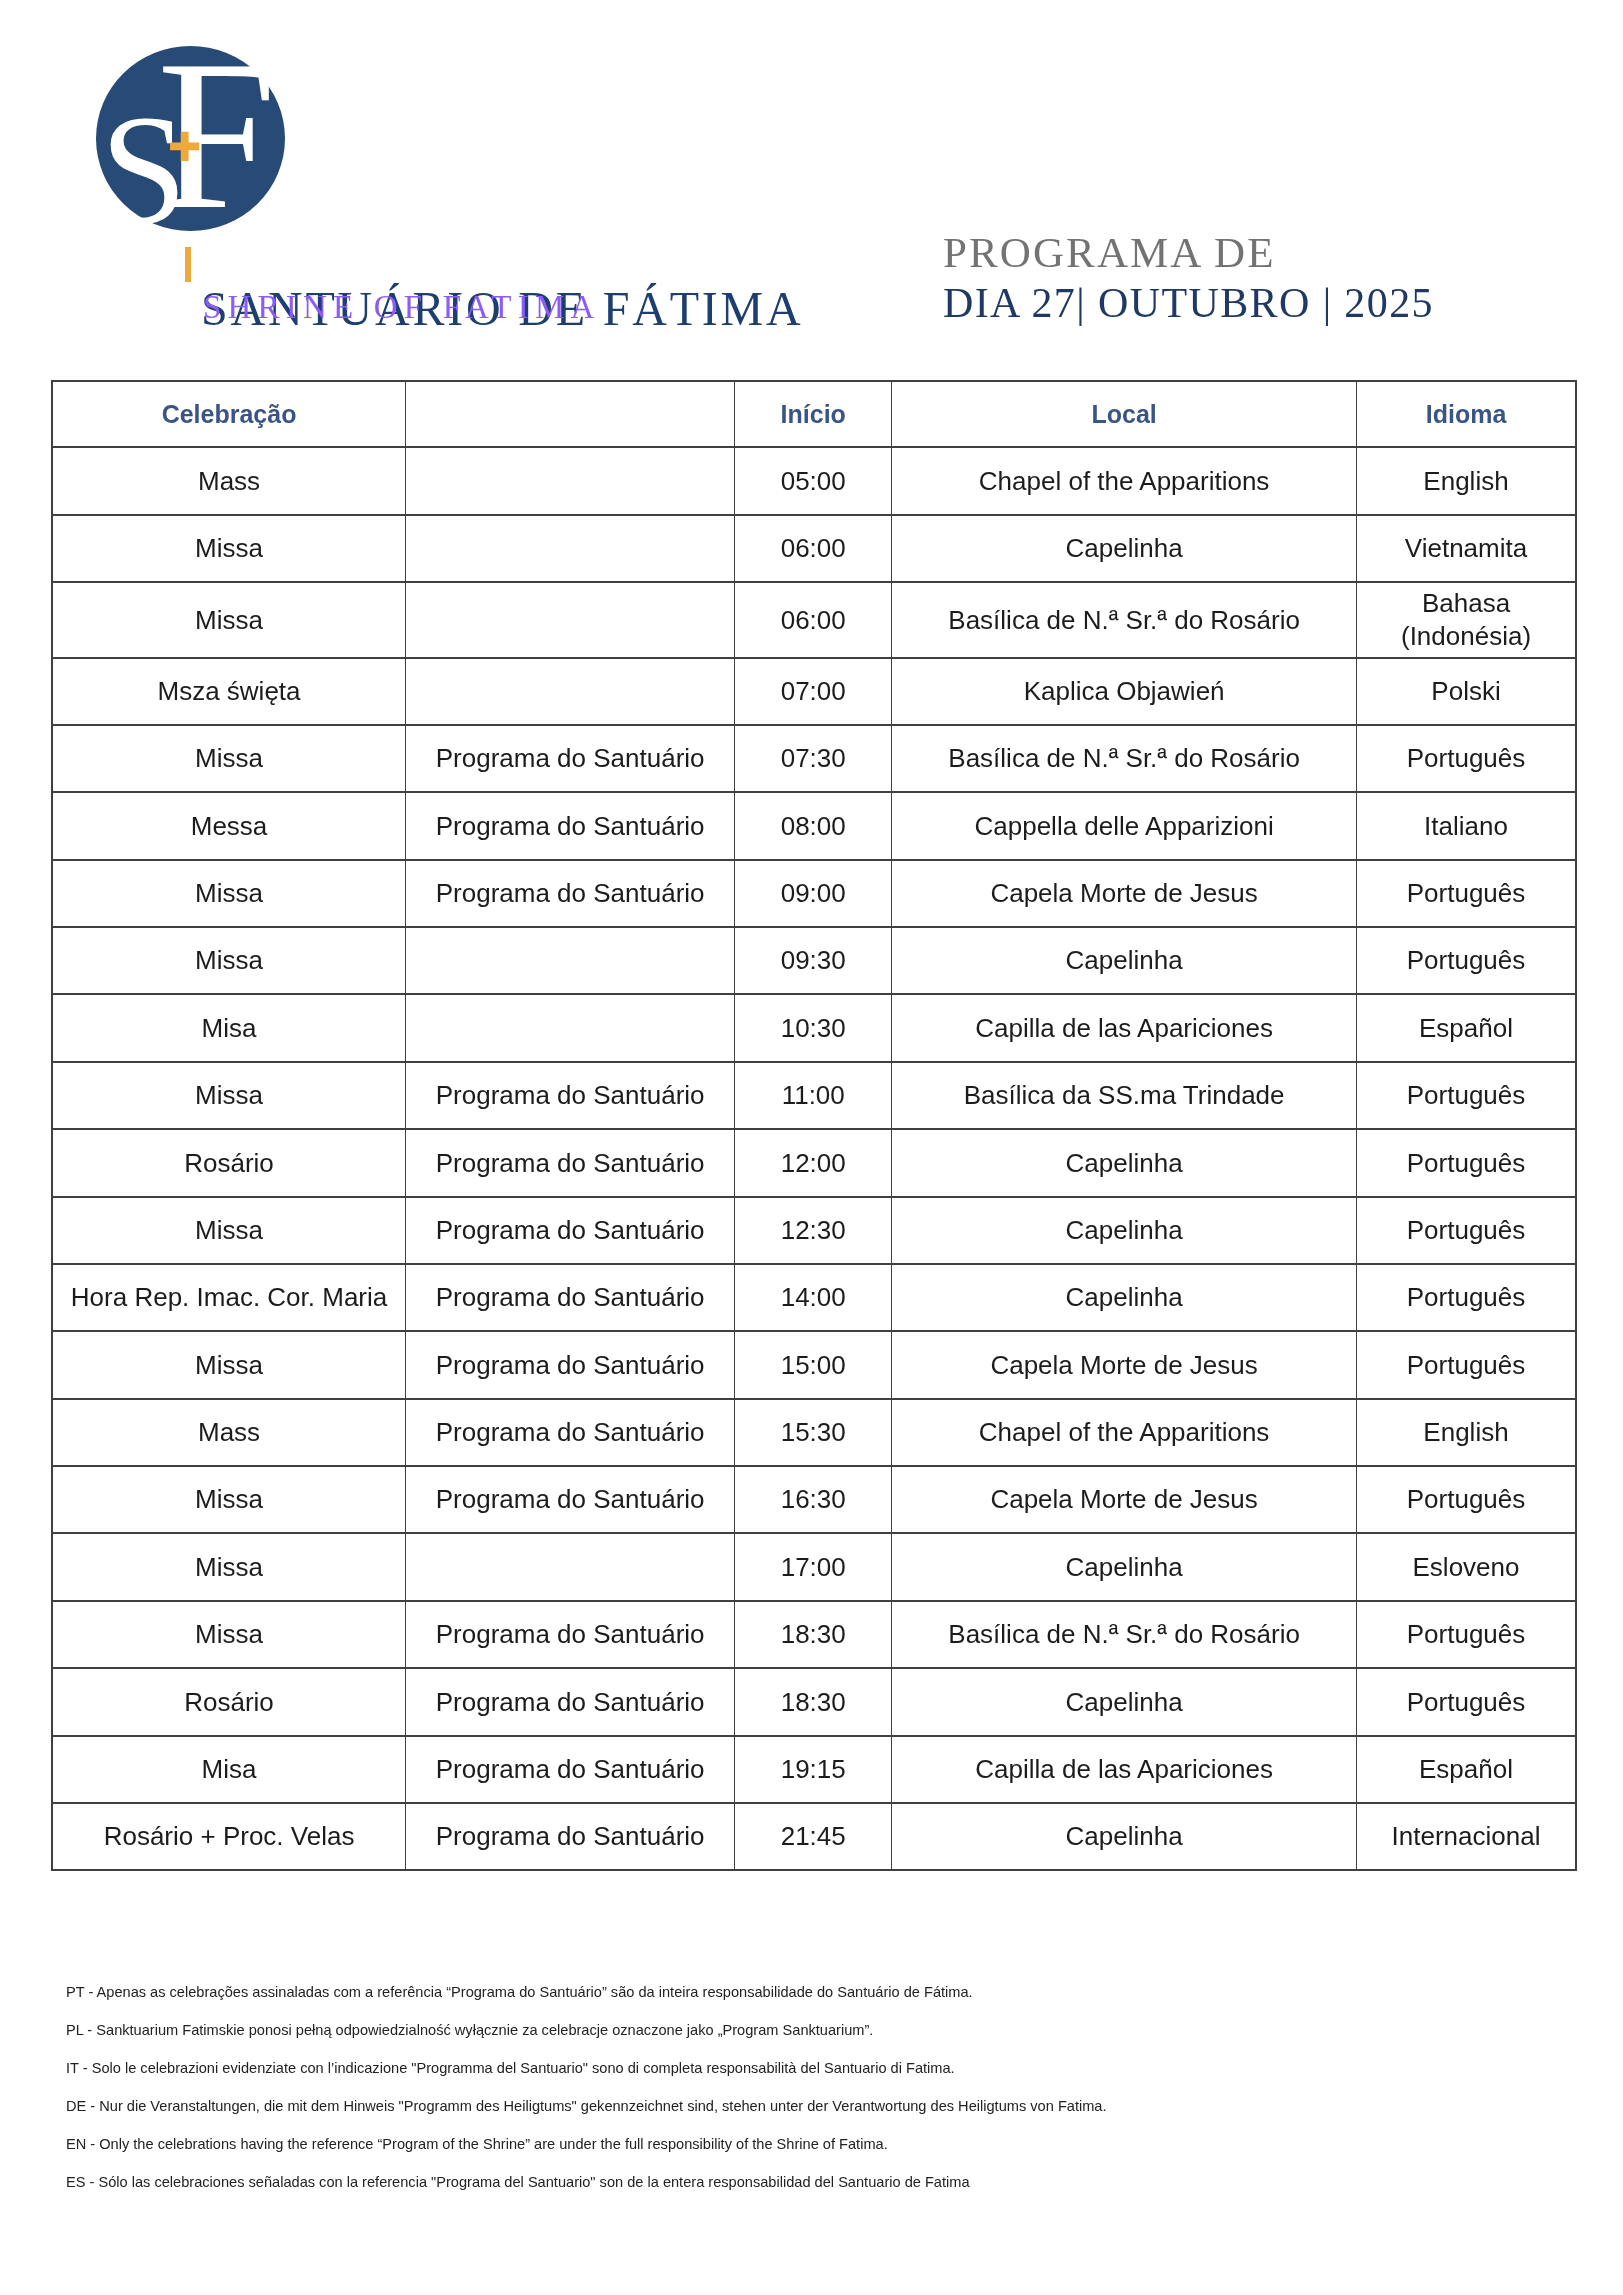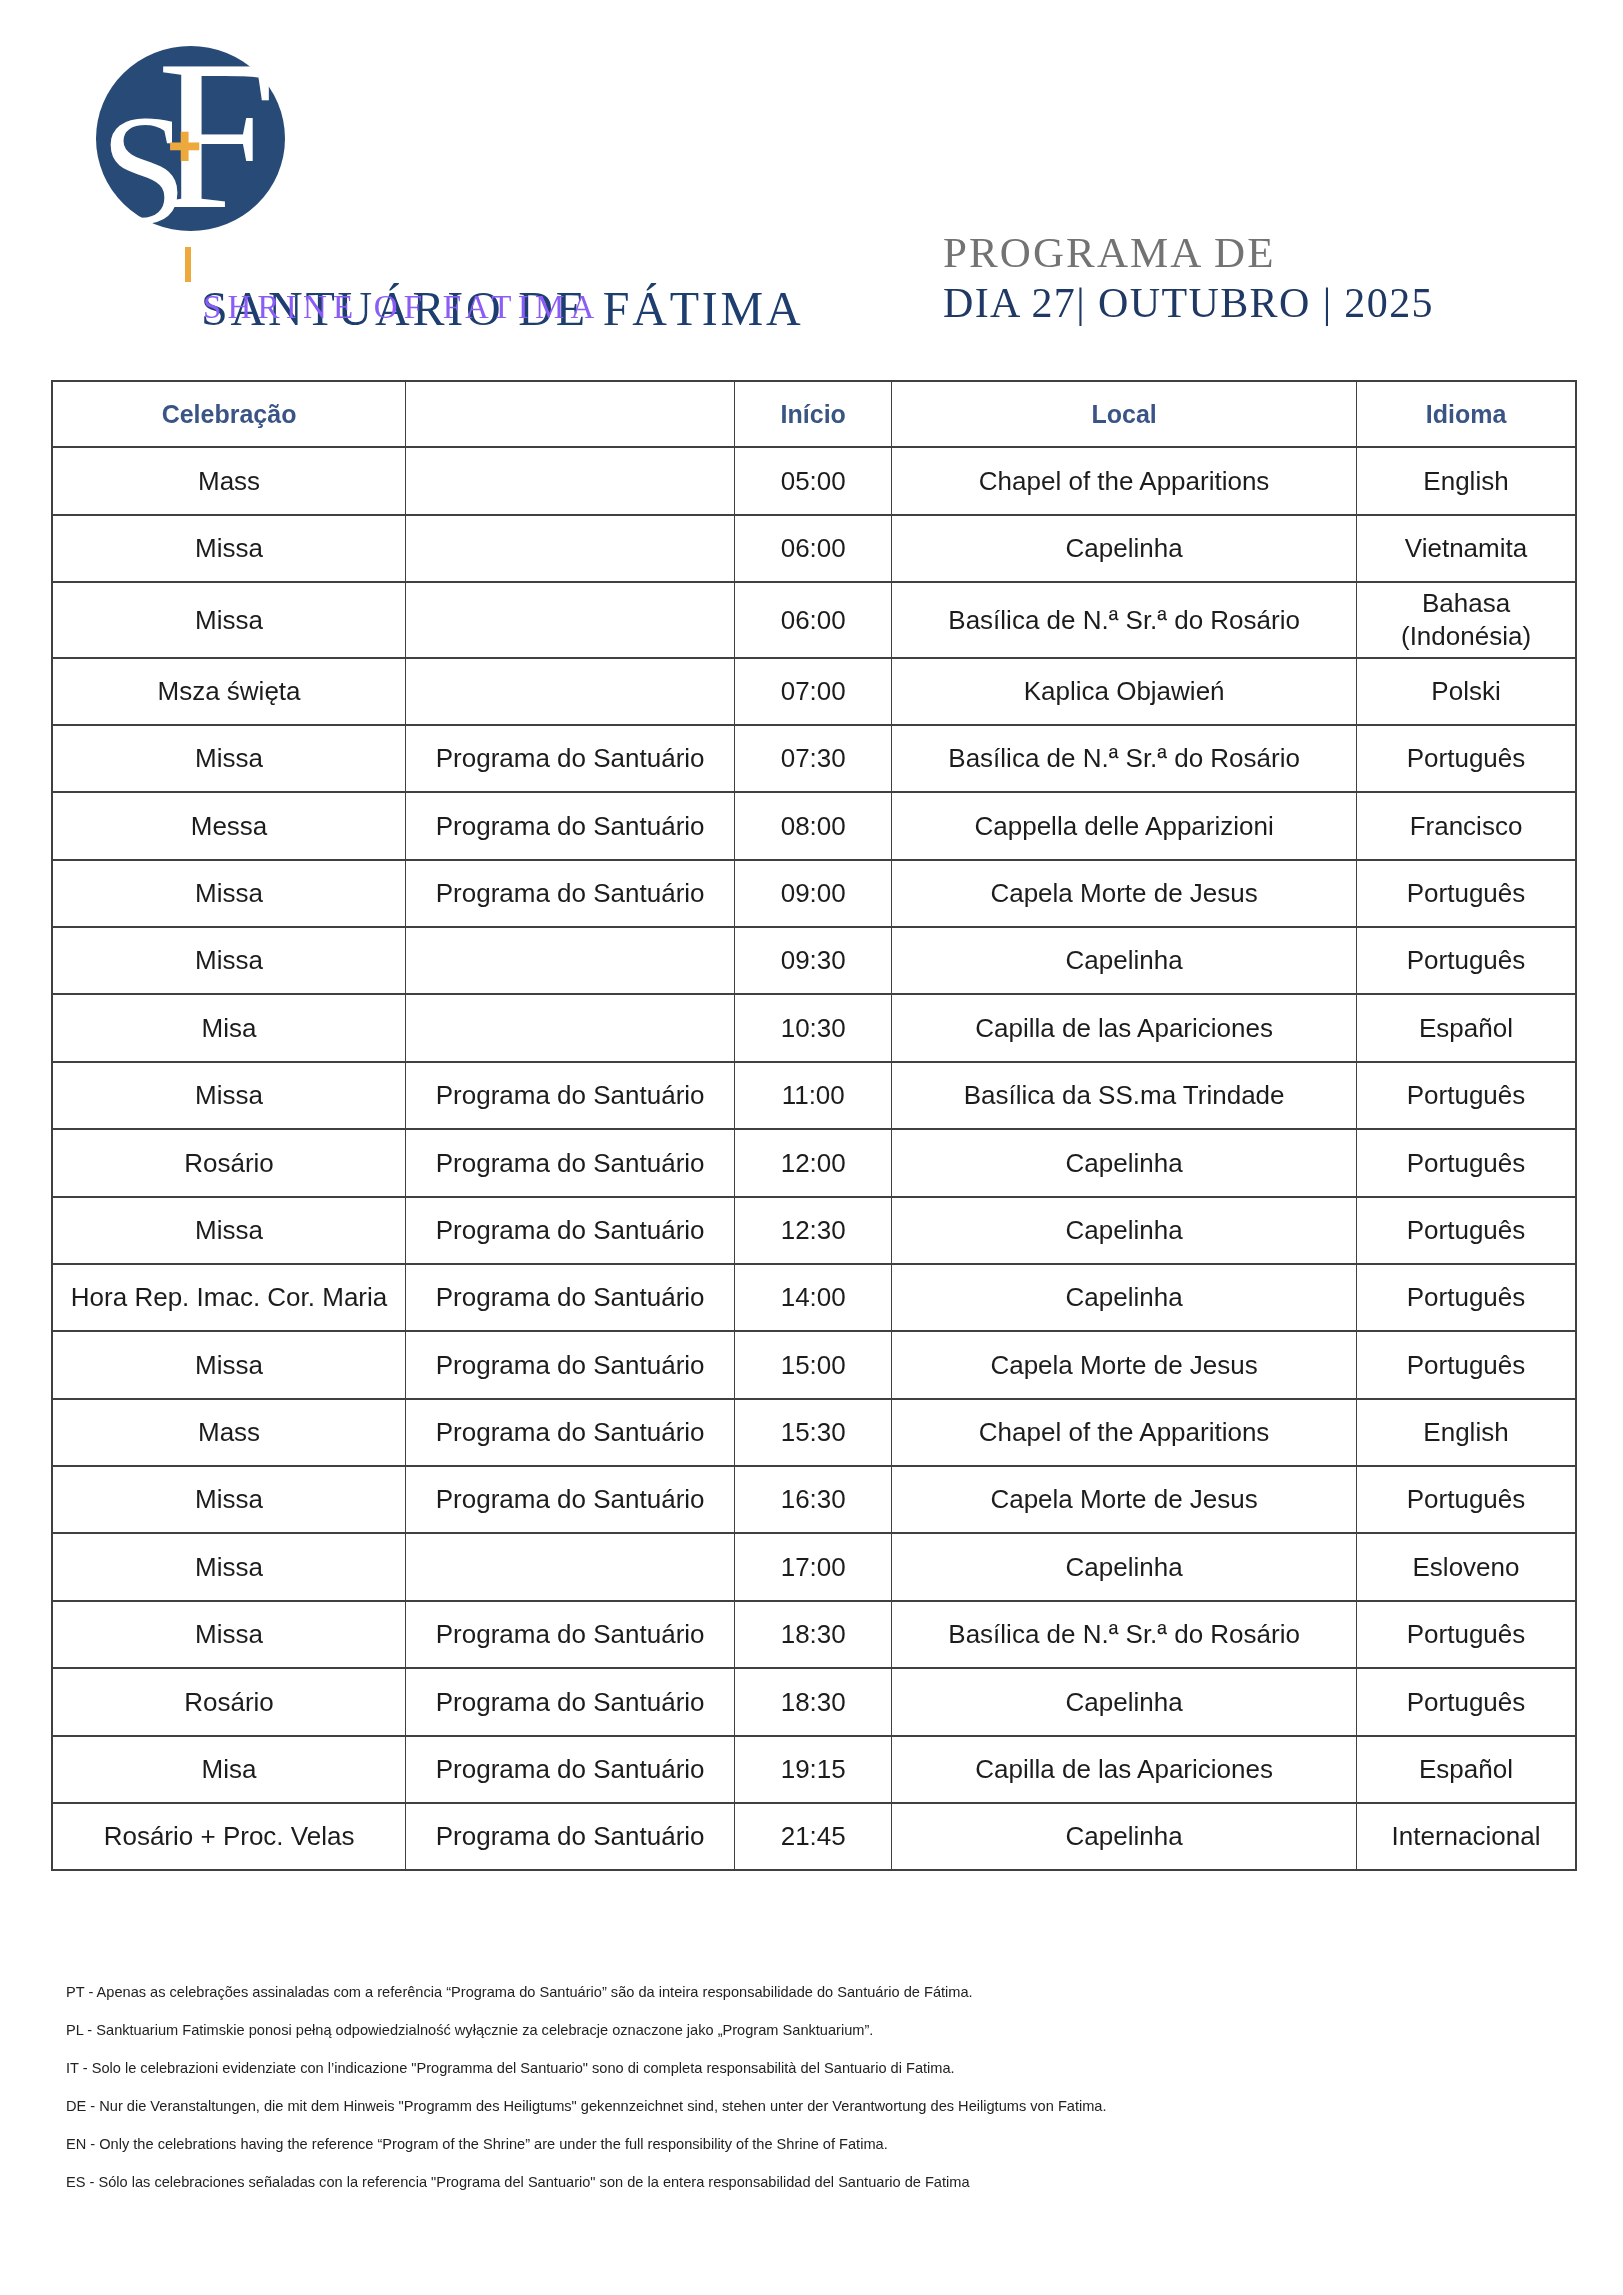--- a/index.html
+++ b/index.html
@@ -113,21 +113,21 @@
             <td>Programa do Santuário</td>
             <td>07:30</td>
             <td>Basílica de N.ª Sr.ª do Rosário</td>
             <td>Português</td>
           </tr>
           <tr>
             <td>Messa</td>
             <td>Programa do Santuário</td>
             <td>08:00</td>
             <td>Cappella delle Apparizioni</td>
-            <td>Francisco</td>
+            <td>Italiano</td>
           </tr>
           <tr>
             <td>Missa</td>
             <td>Programa do Santuário</td>
             <td>09:00</td>
             <td>Capela Morte de Jesus</td>
             <td>Português</td>
           </tr>
           <tr>
             <td>Missa</td>

